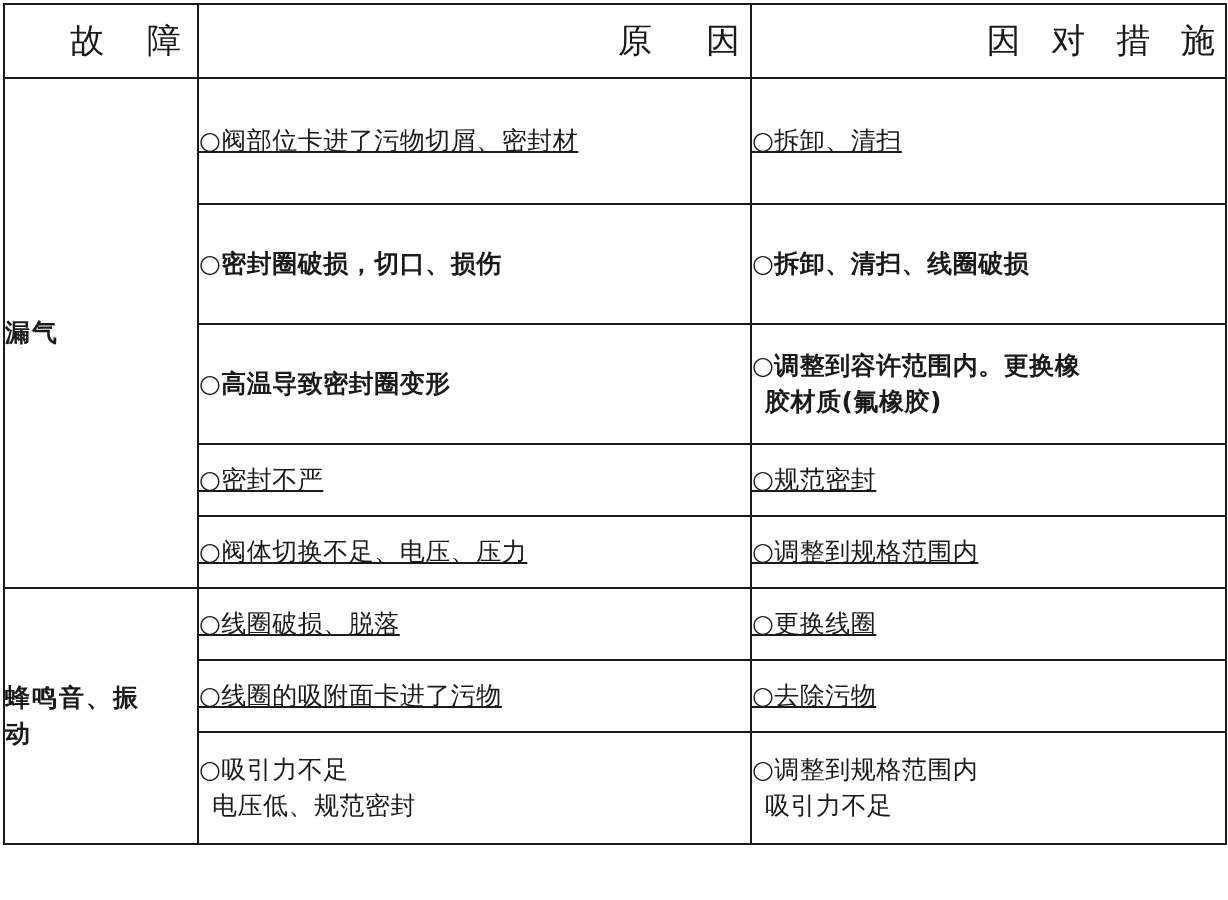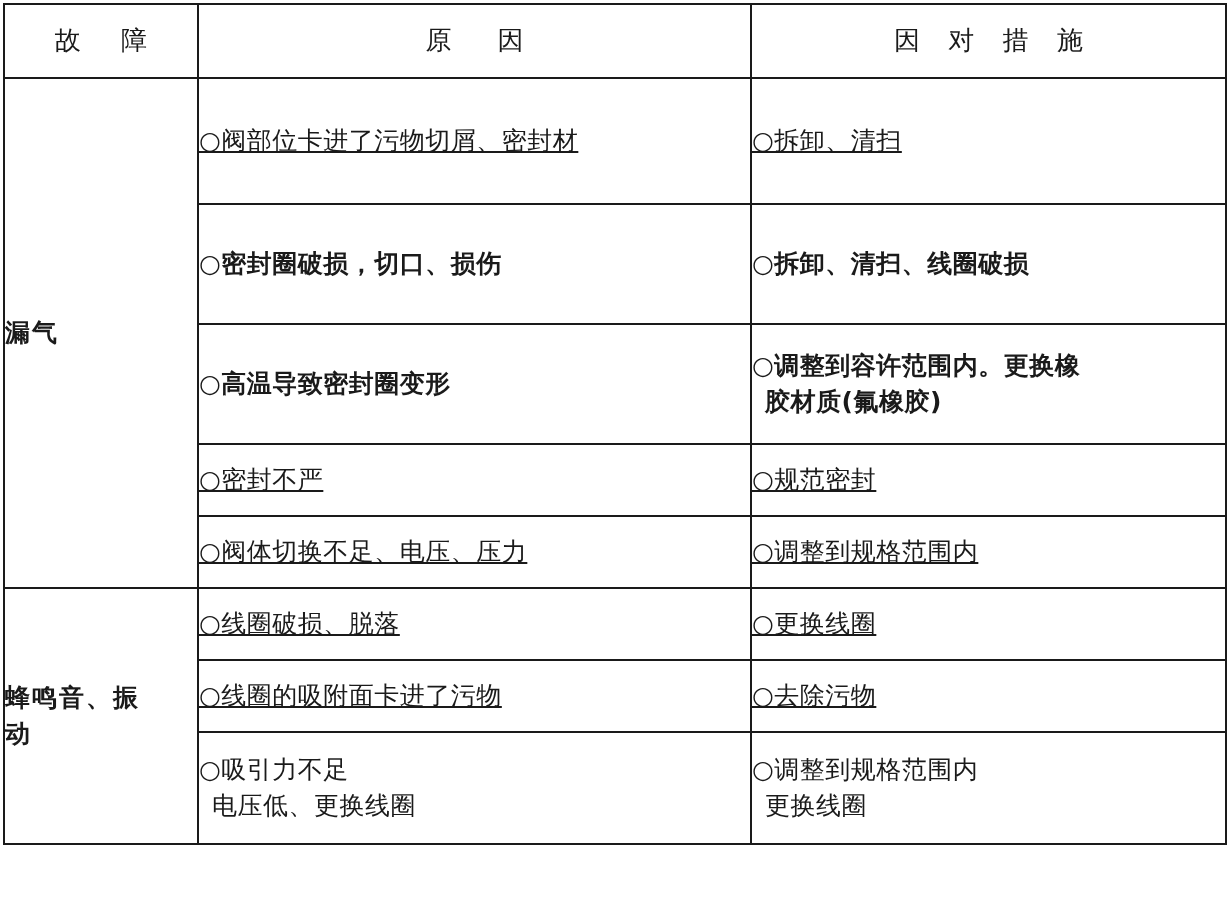--- a/index.html
+++ b/index.html
@@ -33,22 +33,22 @@
   table.fault-table td {
     border: 2px solid #1a1a1a;
     padding: 0;
     vertical-align: middle;
     font-size: 25px;
     line-height: 1.45;
   }
   
   tr.header-row td {
     height: 72px;
-    text-align: center;
-    font-size: 26px;
+    text-align: right;
+    font-size: 34px;
     letter-spacing: 10px;
     padding-left: 10px;
   }
   tr.header-row td.h1 { letter-spacing: 16px; padding-left: 16px; }
 
   
   td.group-label {
     text-align: left;
     font-size: 26px;
     letter-spacing: 2px;
@@ -119,22 +119,22 @@
         <td class="cause">○线圈破损、脱落</td>
         <td class="action">○更换线圈</td>
       </tr>
       <tr class="row-short">
         <td class="cause">○线圈的吸附面卡进了污物</td>
         <td class="action">○去除污物</td>
       </tr>
       <tr class="row-two">
         <td class="cause">
           <span class="line">○吸引力不足</span>
-          <span class="sub-line">电压低、更换线圈</span>
+          <span class="sub-line">电压低、规范密封</span>
         </td>
         <td class="action">
           <span class="line">○调整到规格范围内</span>
-          <span class="sub-line">更换线圈</span>
+          <span class="sub-line">吸引力不足</span>
         </td>
       </tr>
     </tbody>
   </table>
 </div>
 
 </body></html>

